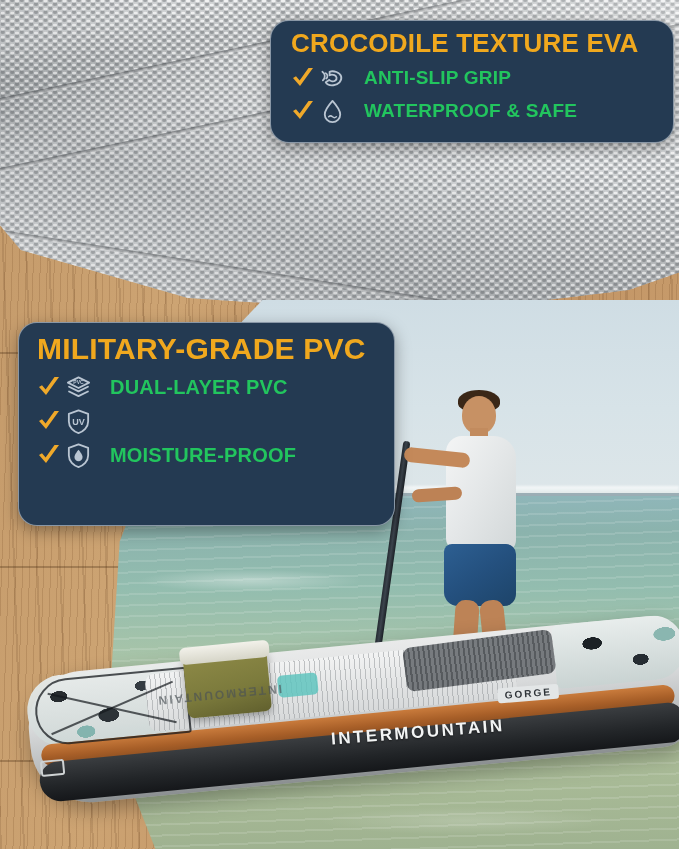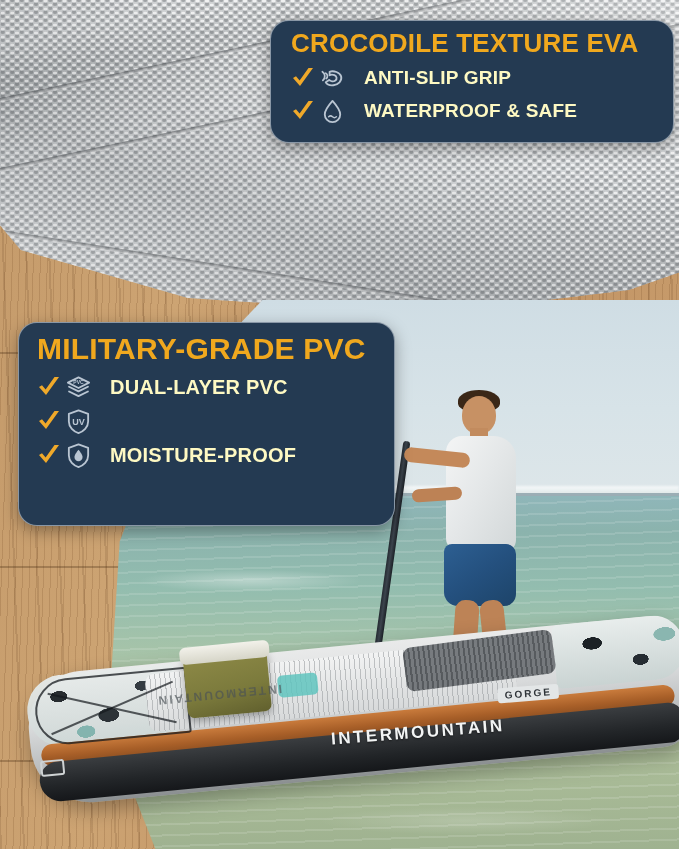--- a/index.html
+++ b/index.html
@@ -289,21 +289,21 @@
   .feature{
     display:flex; align-items:center;
     margin:0 0 6px 0;
   }
   #card-pvc .feature{ margin-bottom:7px; }
   .feature:last-child{ margin-bottom:0; }
 
   .check{ flex:0 0 auto; width:24px; height:22px; margin-right:4px; }
   .f-icon{ flex:0 0 auto; width:27px; height:27px; margin-right:18px; }
   .f-label{
-    color:#fef9c3;
+    color:#22c55e;
     font-weight:bold;
     letter-spacing:.2px;
     white-space:nowrap;
   }
   #card-eva .f-label{ font-size:19px; }
   #card-pvc .f-label{ font-size:20px; }
 </style>
 </head>
 <body>
 

